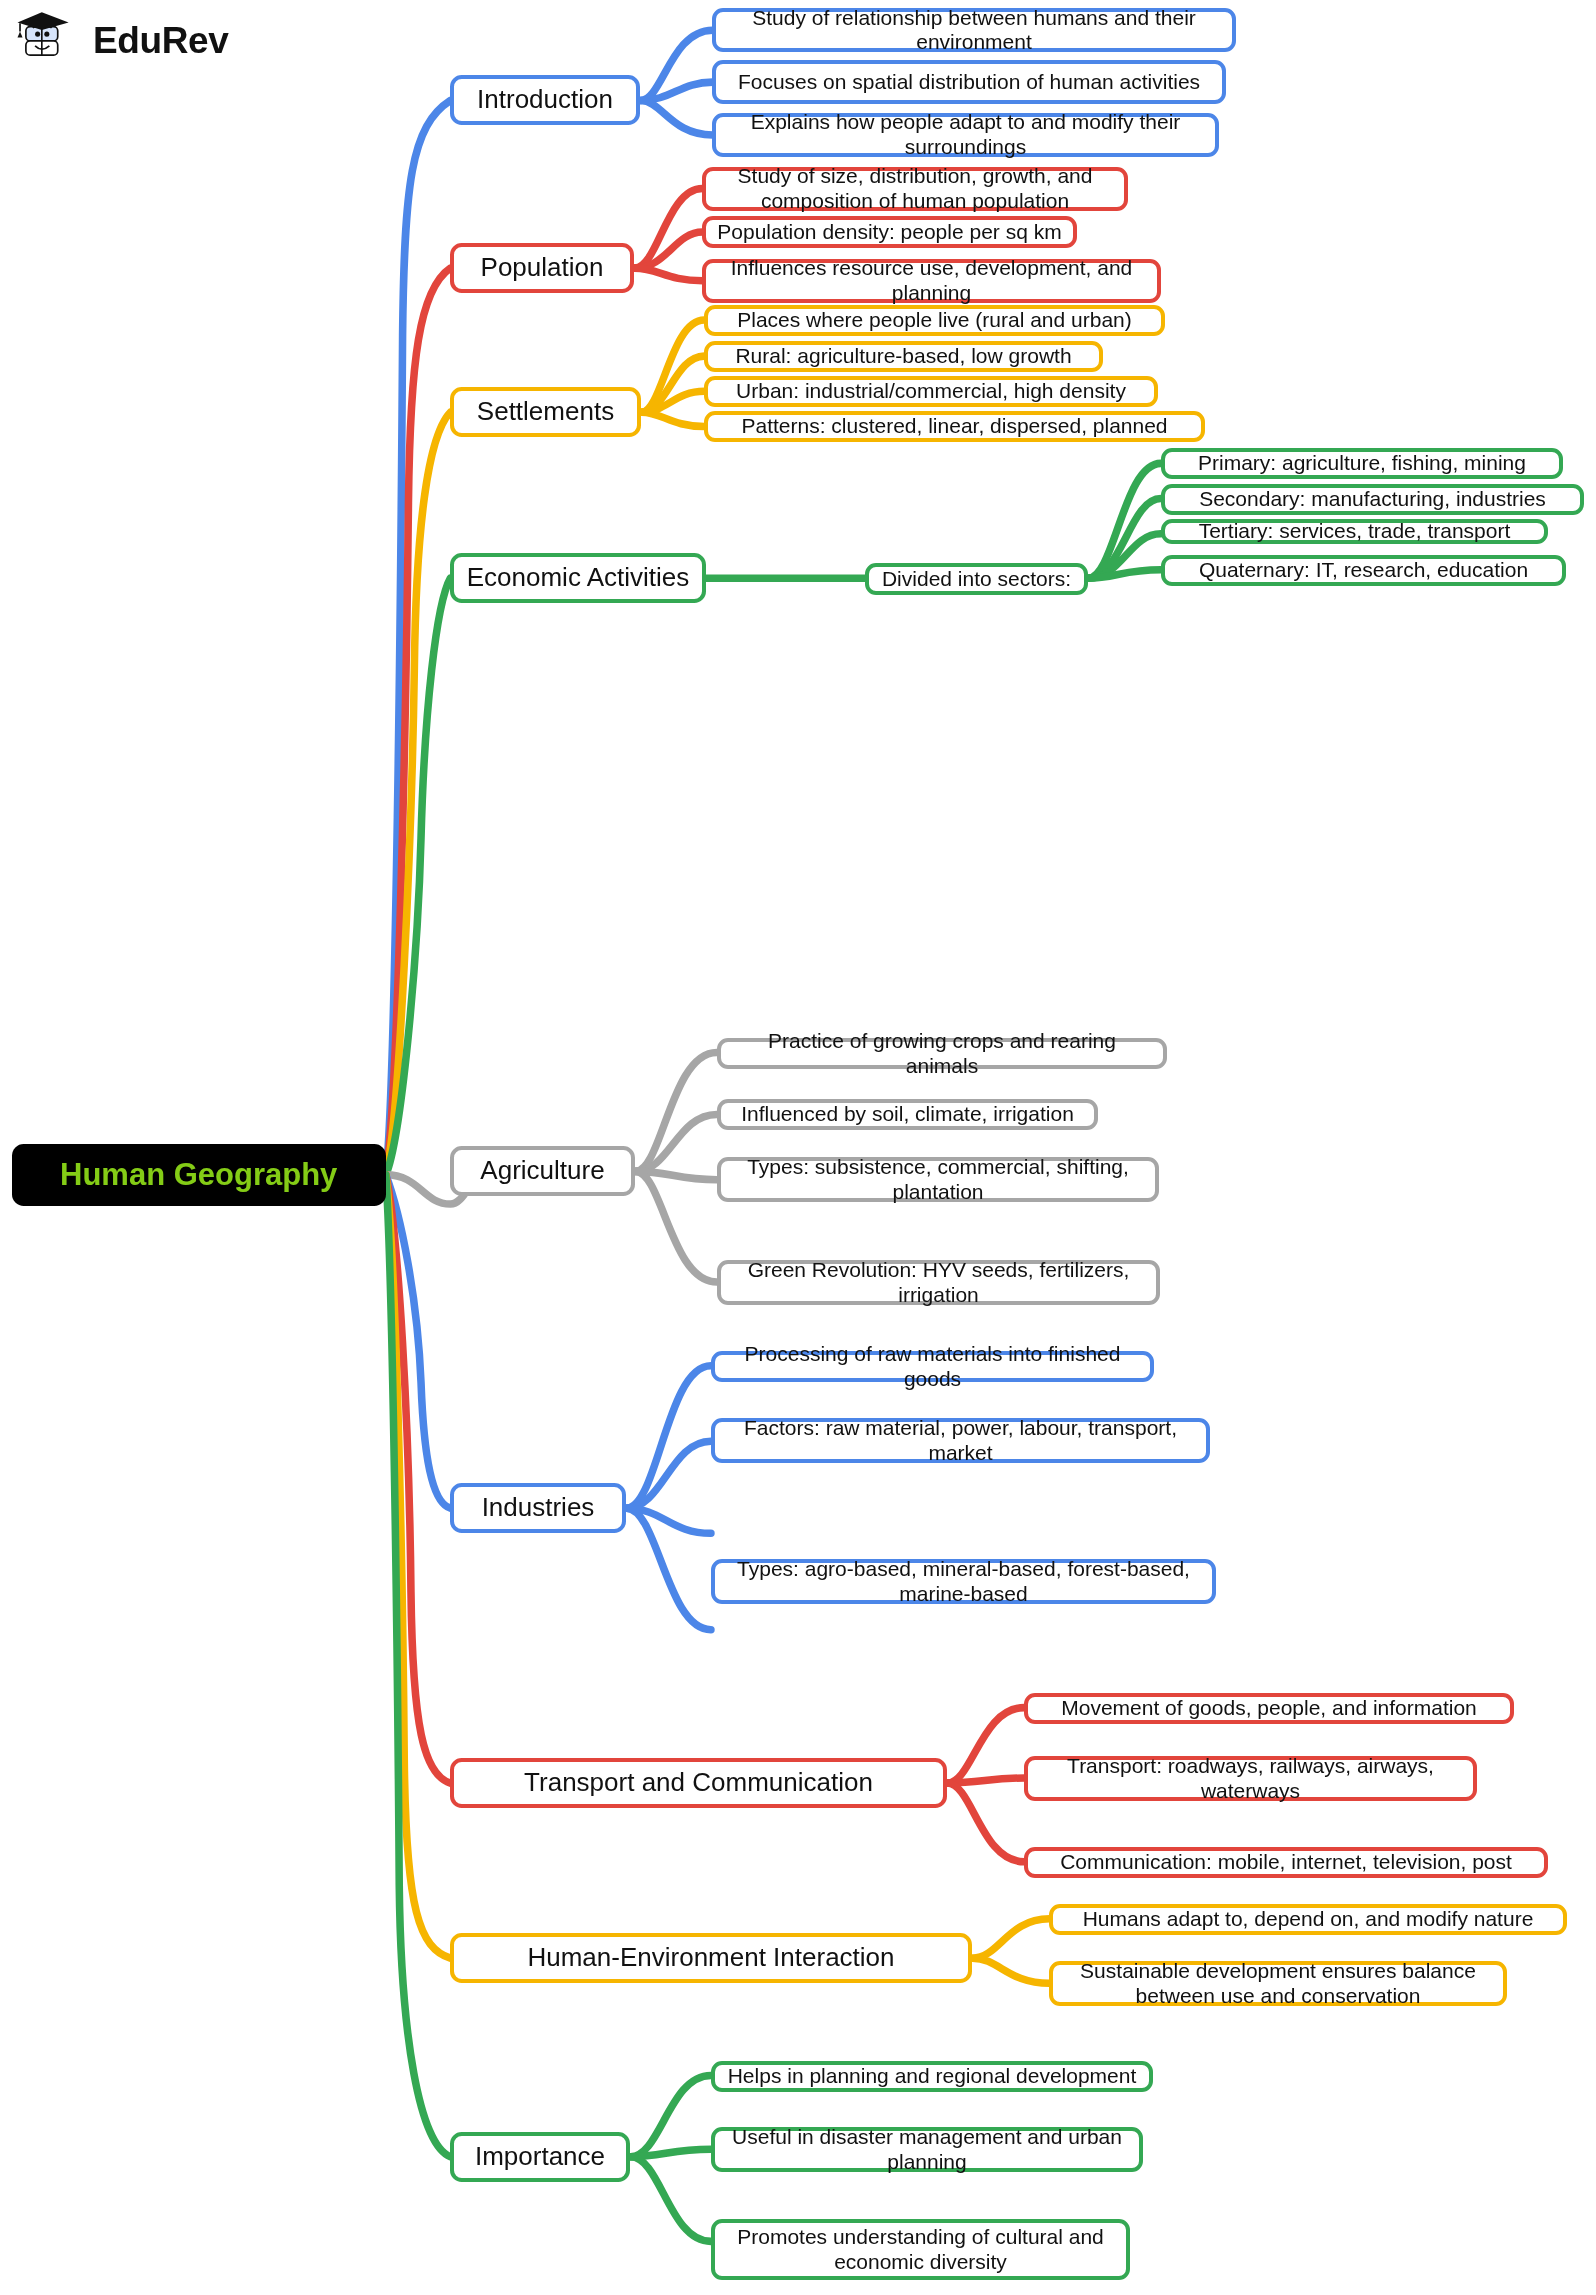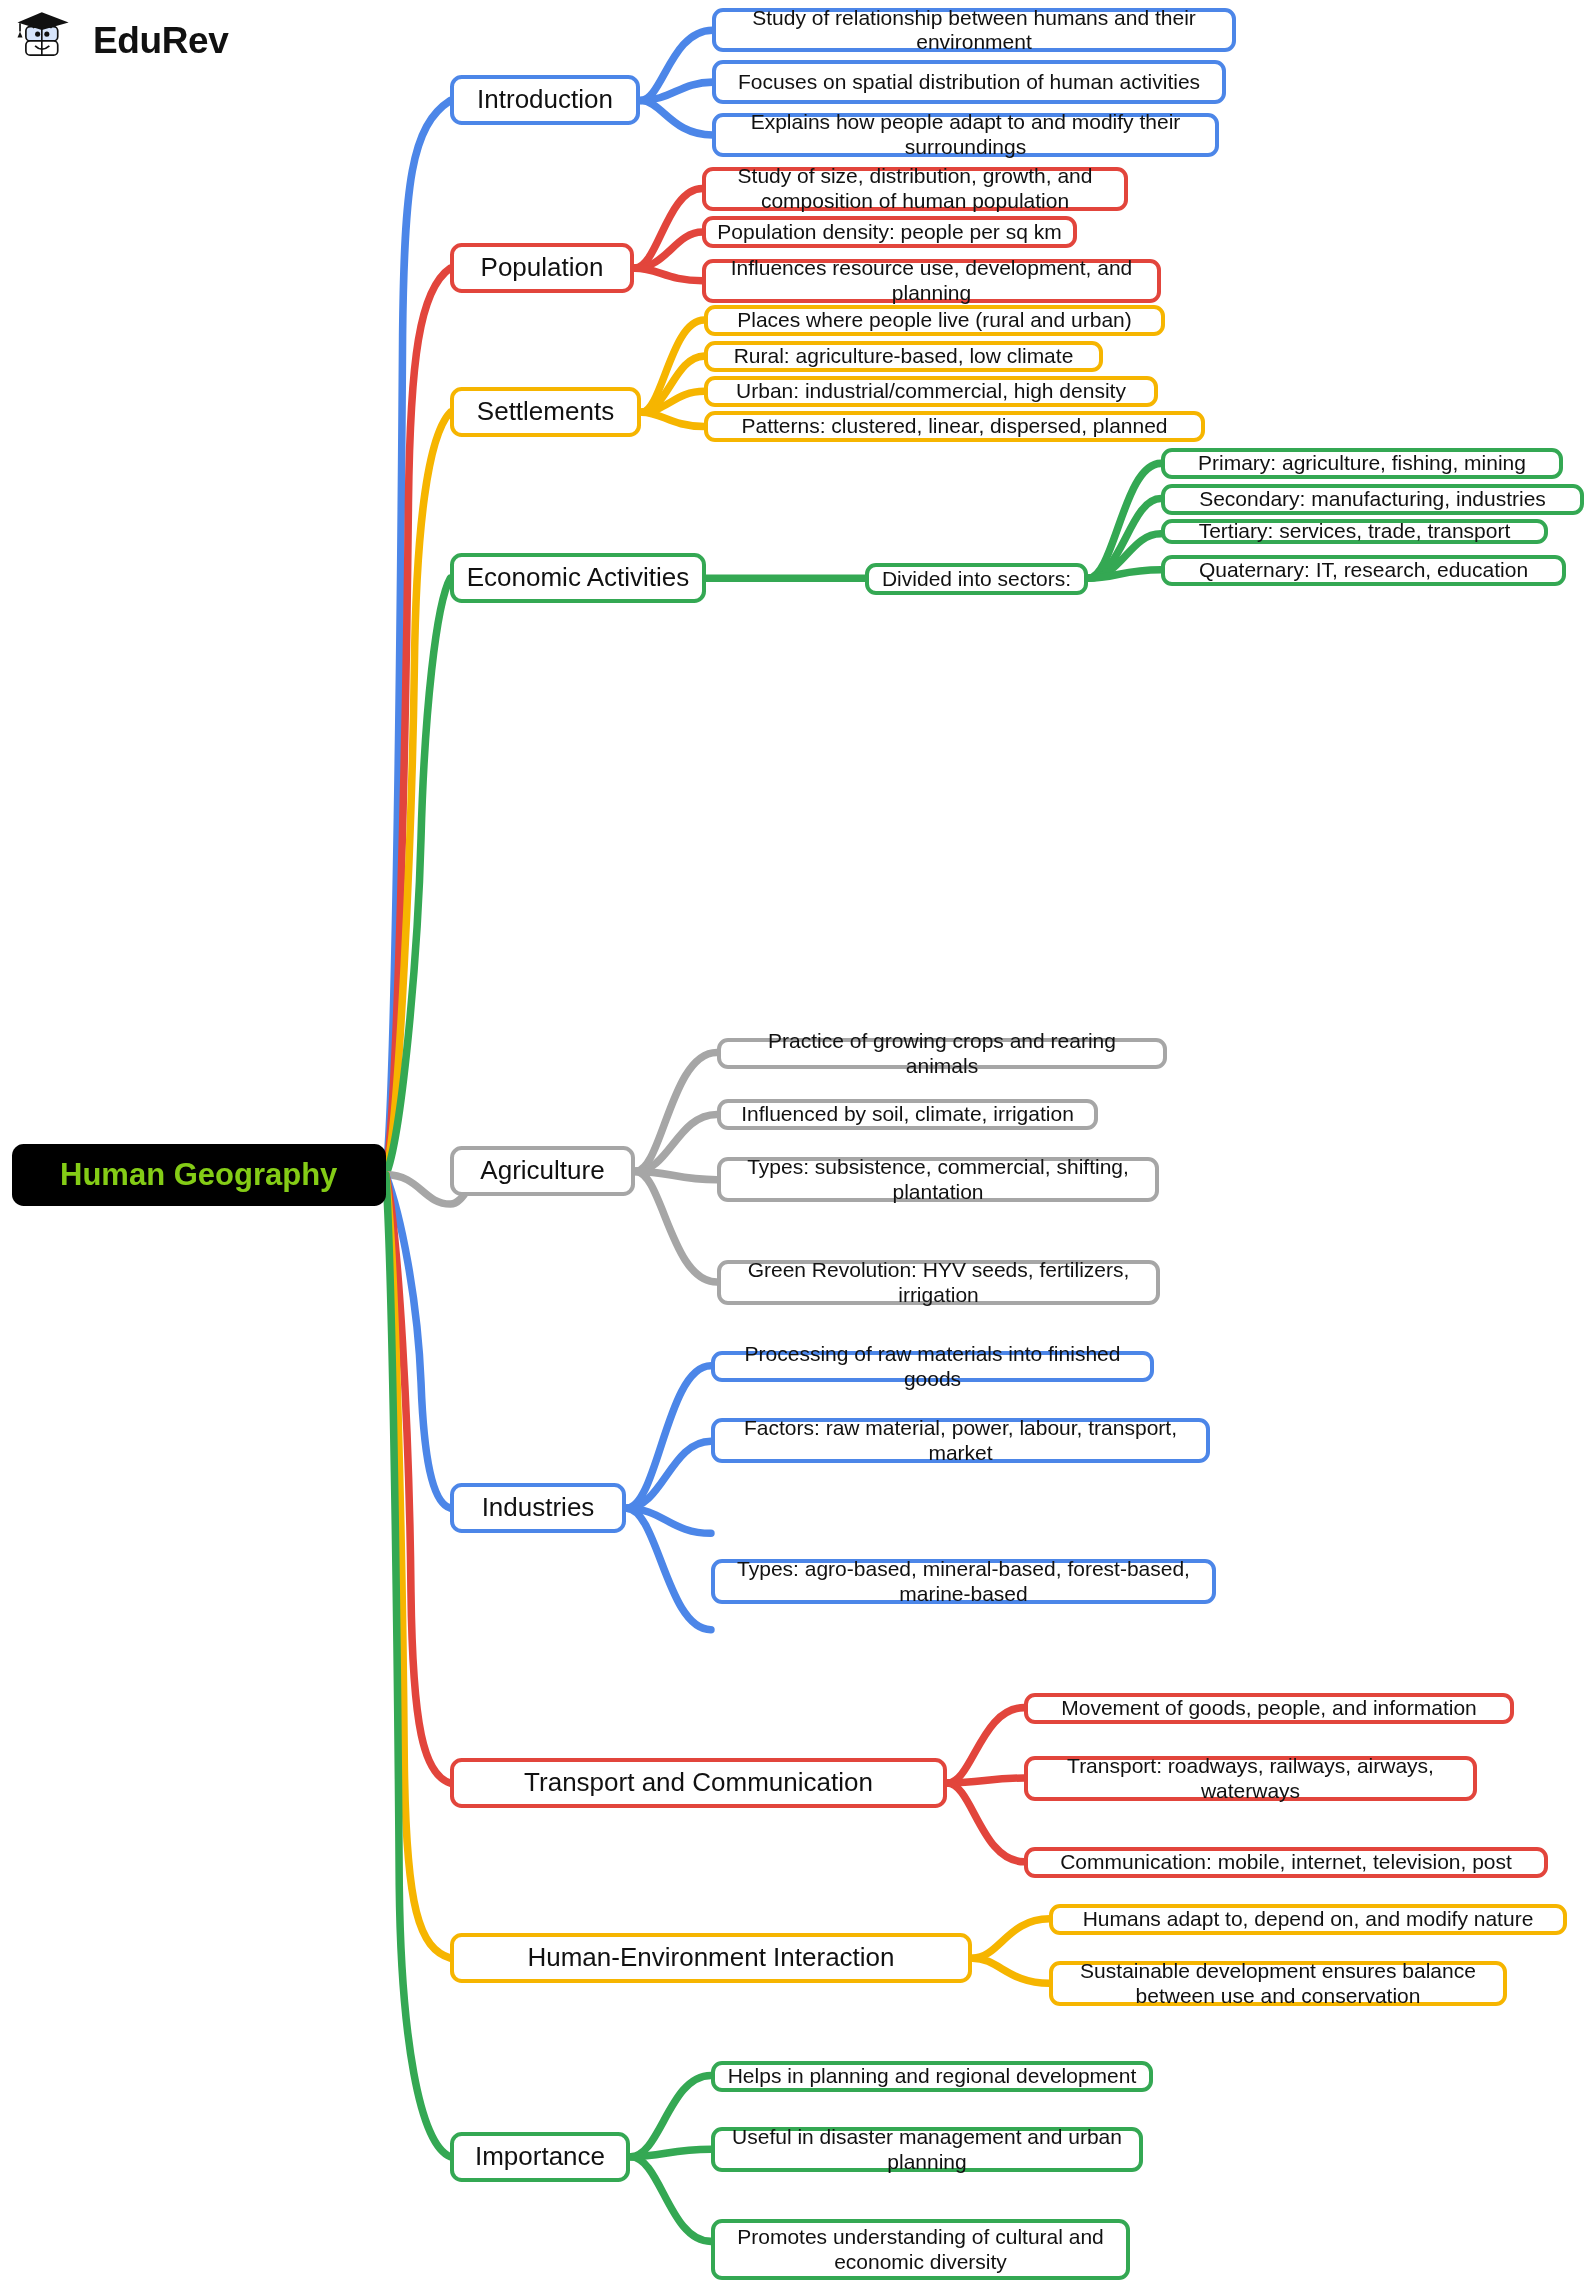--- a/index.html
+++ b/index.html
@@ -223,21 +223,21 @@
     <span>Influences resource use, development, and planning</span>
   </div>
 
   <div class="node branch c-yellow" style="left:450px; top:387px; width:191px; height:50px;">
     <span>Settlements</span>
   </div>
   <div class="node leaf c-yellow" style="left:704px; top:305px; width:461px; height:31px;">
     <span>Places where people live (rural and urban)</span>
   </div>
   <div class="node leaf c-yellow" style="left:704px; top:341px; width:399px; height:31px;">
-    <span>Rural: agriculture-based, low climate</span>
+    <span>Rural: agriculture-based, low growth</span>
   </div>
   <div class="node leaf c-yellow" style="left:704px; top:376px; width:454px; height:31px;">
     <span>Urban: industrial/commercial, high density</span>
   </div>
   <div class="node leaf c-yellow" style="left:704px; top:411px; width:501px; height:31px;">
     <span>Patterns: clustered, linear, dispersed, planned</span>
   </div>
 
   <div class="node branch c-green" style="left:450px; top:553px; width:256px; height:50px;">
     <span>Economic Activities</span>

